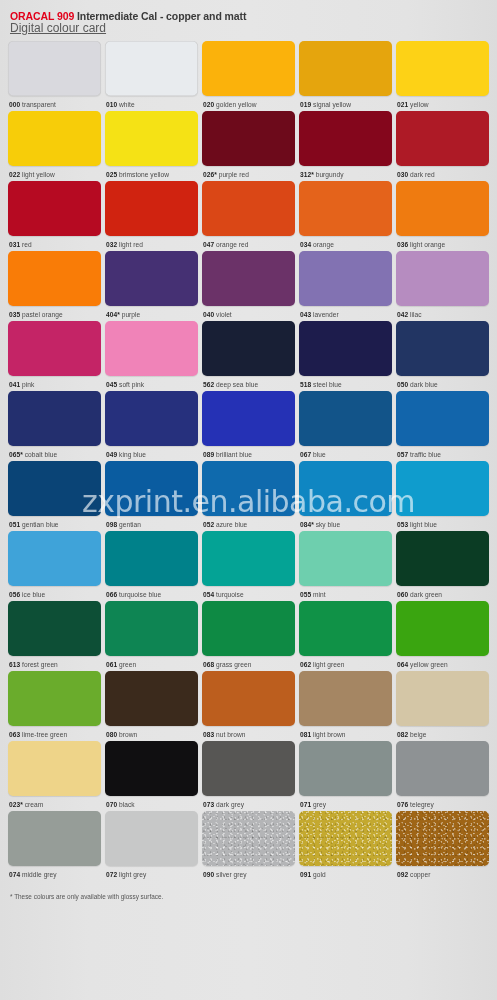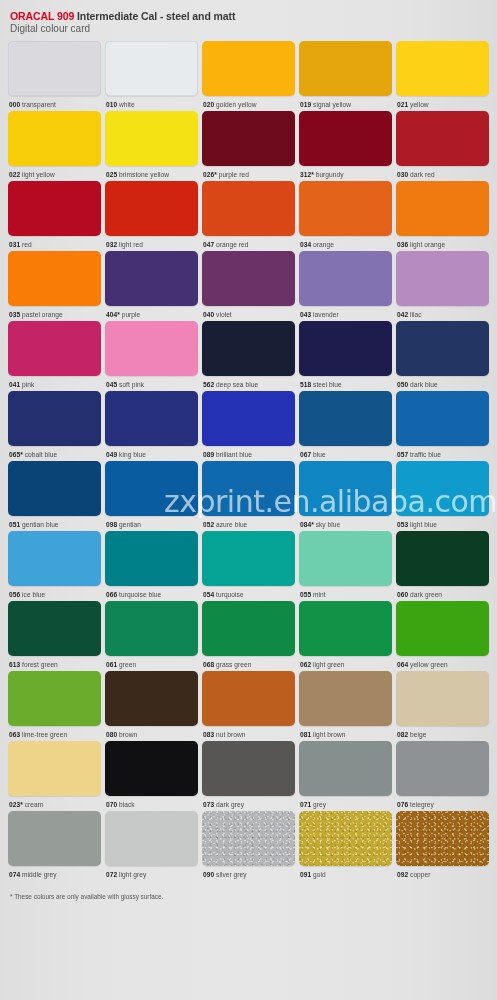--- a/index.html
+++ b/index.html
@@ -31,24 +31,25 @@
     font-weight: bold;
     color: #3a3a3a;
     letter-spacing: -0.1px;
     line-height: 12px;
     white-space: nowrap;
   }
   .brand {
     color: #e2001a;
   }
   .subtitle {
-    font-size: 10px;
+    font-size: 12px;
     color: #5a5a5a;
     line-height: 11px;
     margin-top: 1px;
+    text-decoration: underline;
   }
   .grid {
     display: flex;
     flex-direction: column;
   }
   .row {
     display: flex;
     flex-direction: row;
     gap: 2px;
     margin-bottom: 2px;
@@ -101,39 +102,39 @@
     color: #555;
     padding-left: 2px;
     padding-top: 11px;
     line-height: 9px;
   }
   .watermark {
     position: absolute;
     left: 0;
     right: 0;
     top: 484px;
-    text-align: right;
+    text-align: center;
     font-size: 30px;
     color: rgba(255,255,255,0.62);
     font-family: "DejaVu Sans", sans-serif;
     letter-spacing: -0.5px;
     pointer-events: none;
     white-space: nowrap;
     user-select: none;
   }
 </style>
 </head>
 <body>
 
 <div class="page">
 
   <div class="header">
     <div class="title-line">
       <span class="brand">ORACAL 909</span>
-      <span>Intermediate Cal - steel and matt</span>
+      <span>Intermediate Cal - copper and matt</span>
     </div>
     <div class="subtitle">Digital colour card</div>
   </div>
 
   <div class="grid">
       <div class="row">
         <div class="cell">
           <div class="swatch bordered" style="background-color: rgb(217, 217, 222);"></div>
           <div class="label"><span class="code">000</span> <span class="nm">transparent</span></div>
         </div>

